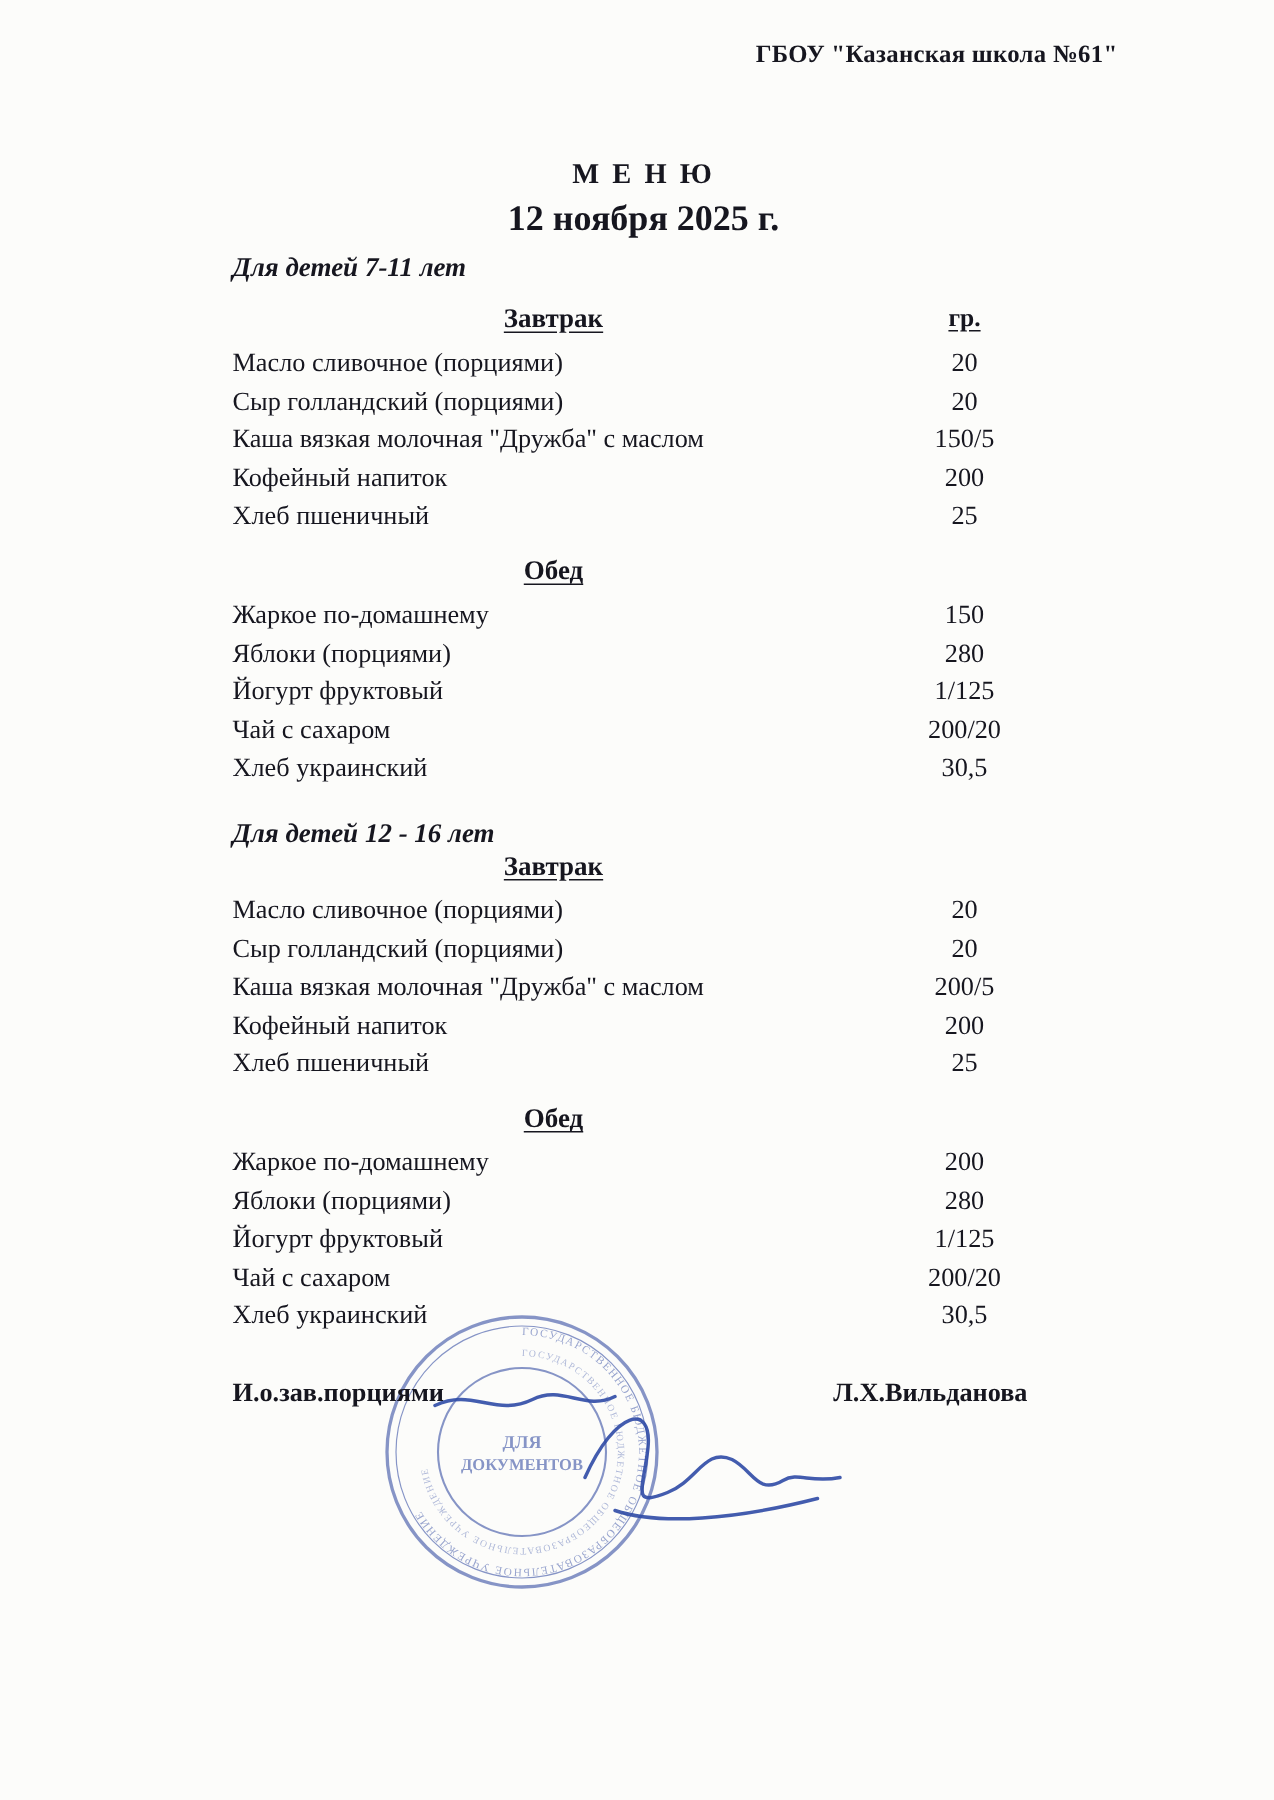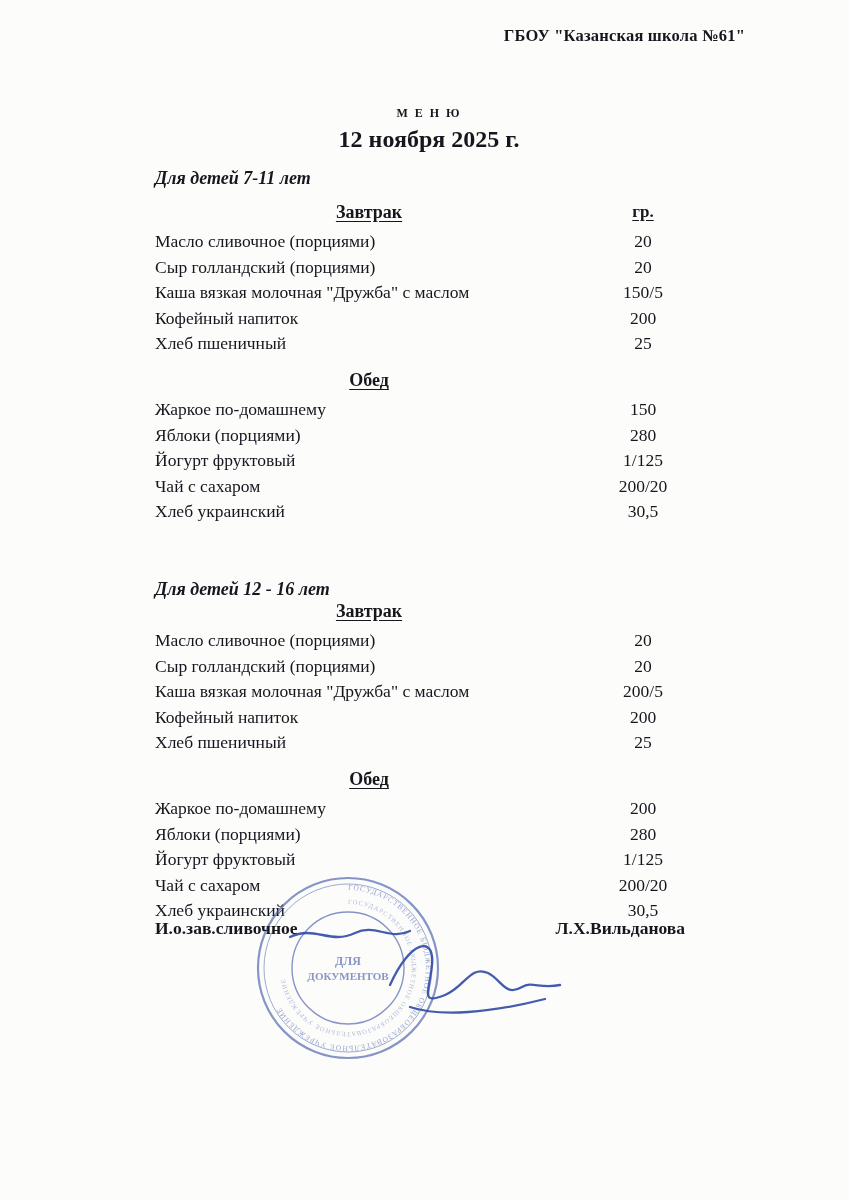--- a/index.html
+++ b/index.html
@@ -16,32 +16,32 @@
     overflow:hidden;
   }
   .org-header {
     position:absolute; top:26px; right:104px;
     font-weight:bold; font-size:16.5px; letter-spacing:.2px;
   }
   .title-block {
     position:absolute; top:106px; left:155px; width:548px;
     text-align:center; font-weight:bold;
   }
-  .doc-title { font-size:12px; letter-spacing:2px; }
+  .doc-title { font-size:19px; letter-spacing:2px; }
   .doc-date  { font-size:24px; margin-top:5px; }
 
   .menu-col {
     position:absolute; top:168px; left:155px; width:548px;
     font-size:17.5px;
   }
   .group-title {
     text-align:left; font-weight:bold; font-style:italic;
     font-size:18px;
   }
-  .group-title.second { margin-top:54px; }
+  .group-title.second { margin-top:20px; }
   .meal-header { display:flex; margin-top:13px; margin-bottom:6px; }
   .meal-header.tight { margin-top:1px; }
   .mh-name {
     flex:1; text-align:center; font-weight:bold; font-size:18px;
     text-decoration:underline; text-underline-offset:3px;
   }
   .mh-col {
     width:120px; text-align:center; font-weight:bold; font-size:17px;
     text-decoration:underline; text-underline-offset:3px;
   }
@@ -206,18 +206,18 @@
   <svg class="ink" viewBox="0 0 320 140">
     <g fill="none" stroke="#2f4ba6" stroke-width="2.3" stroke-linecap="round" opacity="0.9">
       <path d="M 30,42 C 55,30 70,50 95,38 C 115,28 130,46 150,36"></path>
       <path d="M 130,90 C 150,45 175,40 172,70 C 169,98 160,110 185,100 C 205,92 210,70 228,78 C 242,85 245,102 262,92 C 272,86 280,94 300,90"></path>
       <path d="M 150,112 C 180,122 230,118 285,104"></path>
     </g>
   </svg>
 
   <div class="sig-block">
     <div class="sig-row">
-      <span>И.о.зав.сливочное</span>
+      <span>И.о.зав.порциями</span>
       <span>Л.Х.Вильданова</span>
     </div>
   </div>
 
 </div>
 
 </body></html>

